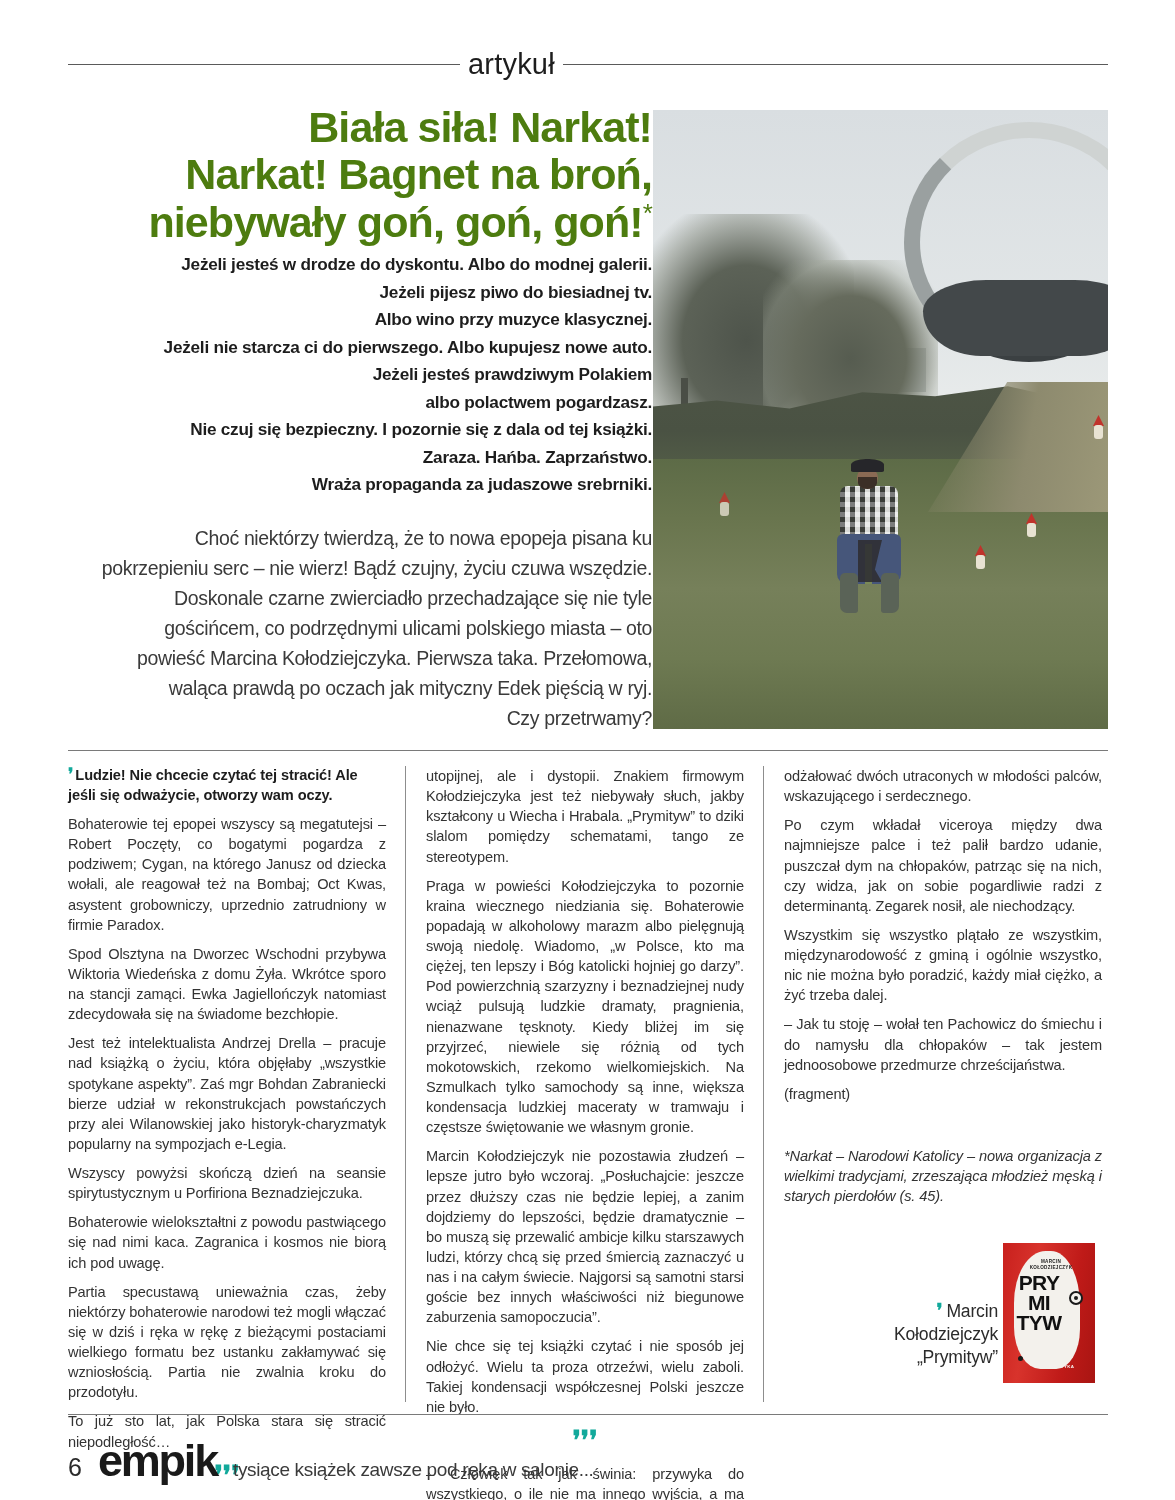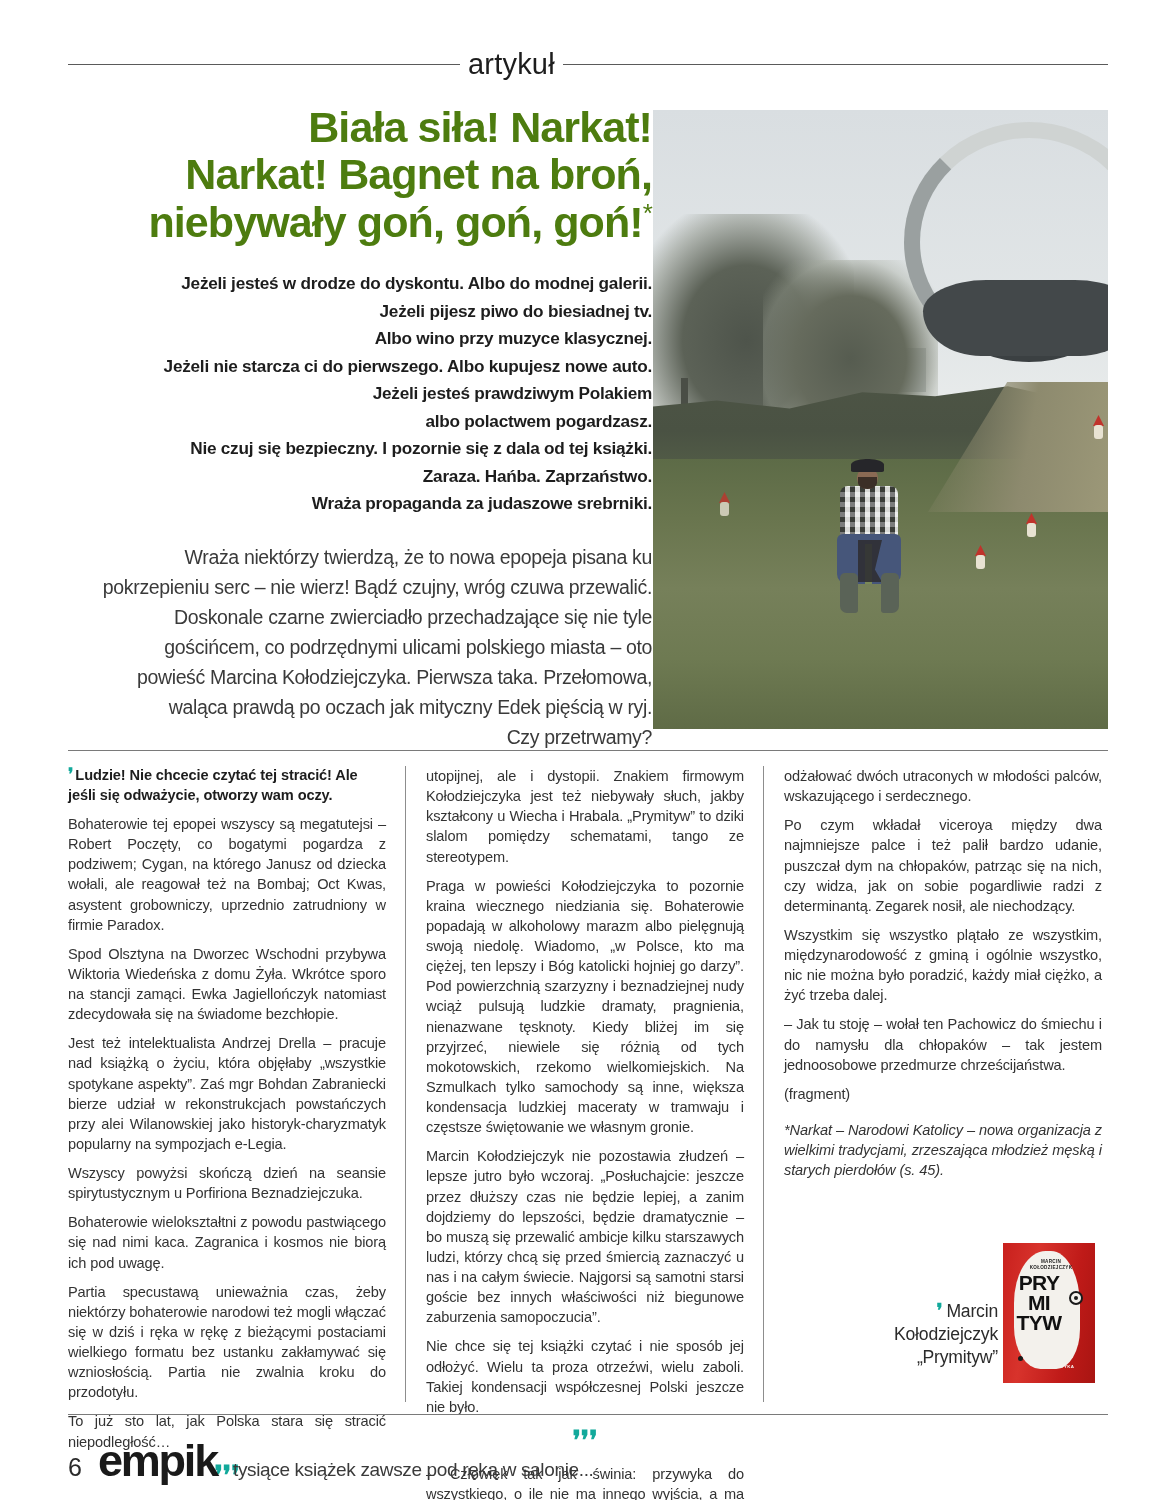--- a/index.html
+++ b/index.html
@@ -61,21 +61,21 @@
     font-size: 43px;
     line-height: 1.10;
     letter-spacing: -0.9px;
   }
   .headline .star {
     font-size: 26px;
     vertical-align: super;
     font-weight: 400;
   }
   .lead-bold {
-    margin-top: 24px;
+    margin-top: 5px;
     text-align: right;
     font-weight: 700;
     font-size: 17.2px;
     line-height: 1.60;
     letter-spacing: -0.25px;
     color: #1d1d1d;
   }
   .lead-light {
     margin-top: 24px;
     text-align: right;
@@ -273,21 +273,21 @@
     font-weight: 700;
     font-size: 26px;
     line-height: 1;
     letter-spacing: 0px;
     margin: 10px 0 11px;
     font-family: "Liberation Sans", sans-serif;
   }
   .footnote {
     font-style: italic;
     text-align: justify;
-    margin-top: 16px;
+    margin-top: 42px;
     color: #333333;
   }
 
   
   .attribution {
     position: absolute;
     left: 880px; top: 1300px;
     width: 118px;
     text-align: right;
     font-size: 17.6px;
@@ -409,22 +409,22 @@
       <span>Albo wino przy muzyce klasycznej.</span><br>
       <span>Jeżeli nie starcza ci do pierwszego. Albo kupujesz nowe auto.</span><br>
       <span>Jeżeli jesteś prawdziwym Polakiem</span><br>
       <span>albo polactwem pogardzasz.</span><br>
       <span>Nie czuj się bezpieczny. I pozornie się z dala od tej książki.</span><br>
       <span>Zaraza. Hańba. Zaprzaństwo.</span><br>
       <span>Wraża propaganda za judaszowe srebrniki.</span>
     </div>
 
     <div class="lead-light">
-      <span>Wraża niektórzy twierdzą, że to nowa epopeja pisana ku</span><br>
-      <span>pokrzepieniu serc – nie wierz! Bądź czujny, wróg czuwa przewalić.</span><br>
+      <span>Choć niektórzy twierdzą, że to nowa epopeja pisana ku</span><br>
+      <span>pokrzepieniu serc – nie wierz! Bądź czujny, życiu czuwa wszędzie.</span><br>
       <span>Doskonale czarne zwierciadło przechadzające się nie tyle</span><br>
       <span>gościńcem, co podrzędnymi ulicami polskiego miasta – oto</span><br>
       <span>powieść Marcina Kołodziejczyka. Pierwsza taka. Przełomowa,</span><br>
       <span>waląca prawdą po oczach jak mityczny Edek pięścią w ryj.</span><br>
       <span>Czy przetrwamy?</span>
     </div>
   </div>
 
   <div class="hero-photo" aria-label="Mężczyzna w kapeluszu i koszuli w kratę siedzi na składanym stołku na trawiastym pagórku, obok krasnale ogrodowe, w tle drzewa i zakrzywiony nowoczesny budynek">
     <div class="ph-sky"></div>

